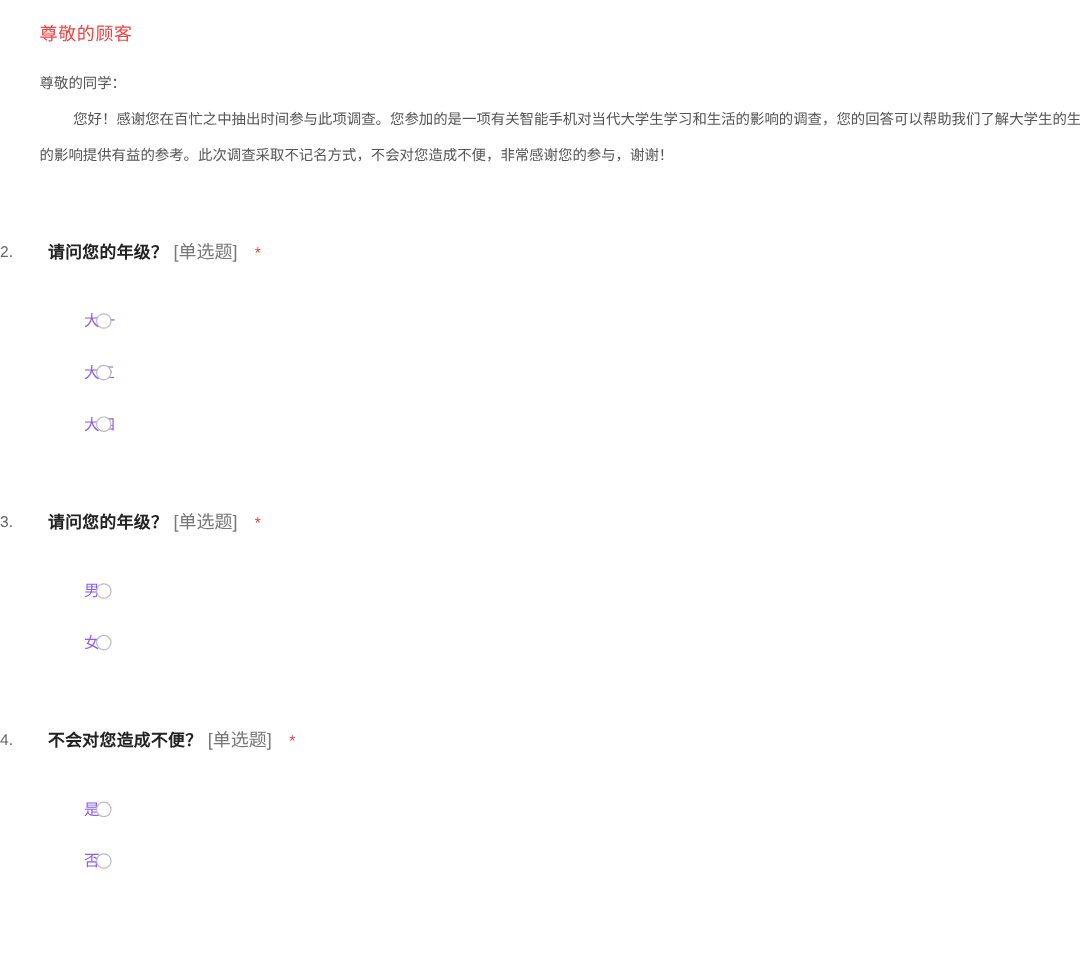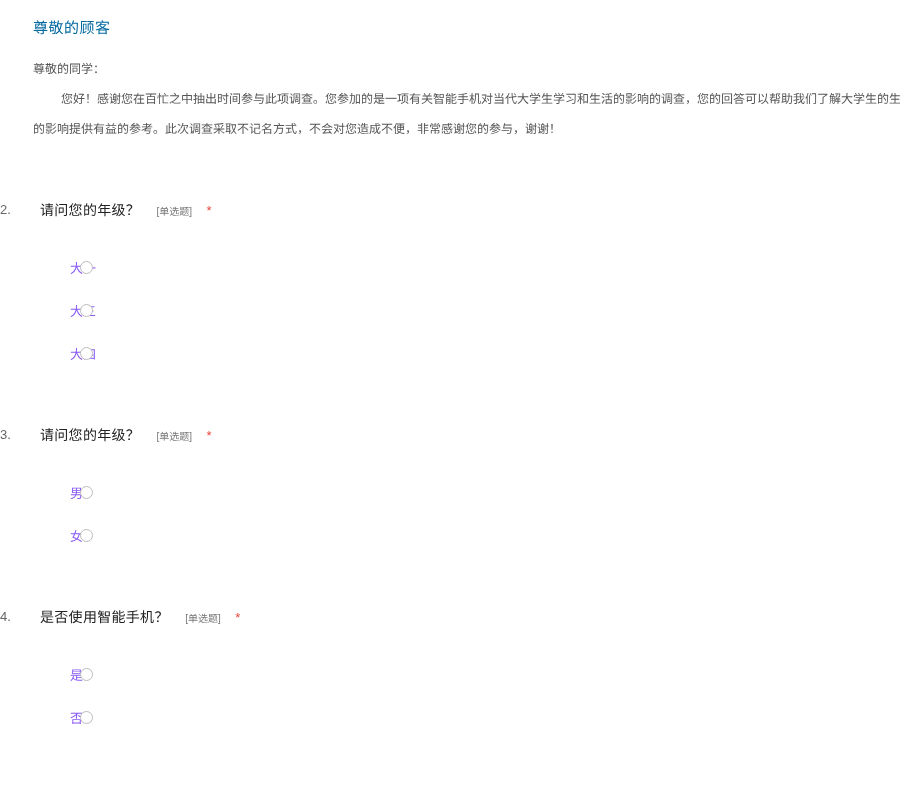--- a/index.html
+++ b/index.html
@@ -23,21 +23,21 @@
     box-sizing: border-box;
     padding: 0;
   }
 
   
   .survey-title {
     position: absolute;
     top: 16px;
     left: 33px;
     font-size: 15px;
-    color: #0369a1;
+    color: #ef4444;
     font-weight: normal;
     letter-spacing: 0.5px;
     margin: 0;
   }
 
   .intro {
     position: absolute;
     top: 54px;
     left: 33px;
     width: 900px;
@@ -86,28 +86,27 @@
     top: 0;
     width: 26px;
     text-align: left;
     padding-left: 0;
     font-size: 13px;
     color: #666666;
     line-height: 40px;
   }
   .q-title {
     font-size: 14px;
-    font-weight: normal;
+    font-weight: bold;
     color: #222222;
     letter-spacing: 0.3px;
   }
   .q-type {
-    font-size: 10px;
+    font-size: 15px;
     color: #777777;
-    margin-left: 12px;
   }
   .q-required {
     color: #e8453c;
     font-size: 13px;
     margin-left: 10px;
     vertical-align: middle;
   }
 
   .options {
     padding-top: 16px;
@@ -199,21 +198,21 @@
           <span class="option-label">女</span>
         </label>
       </div>
     </div>
 
     <div class="q-gap"></div>
 
     <div class="question">
       <div class="q-head">
         <span class="q-num">4.</span>
-        <span class="q-title">是否使用智能手机？</span>
+        <span class="q-title">不会对您造成不便？</span>
         <span class="q-type">[单选题]</span>
         <span class="q-required">*</span>
       </div>
       <div class="options">
         <label class="option">
           <span class="radio"></span>
           <span class="option-label">是</span>
         </label>
         <label class="option">
           <span class="radio"></span>

